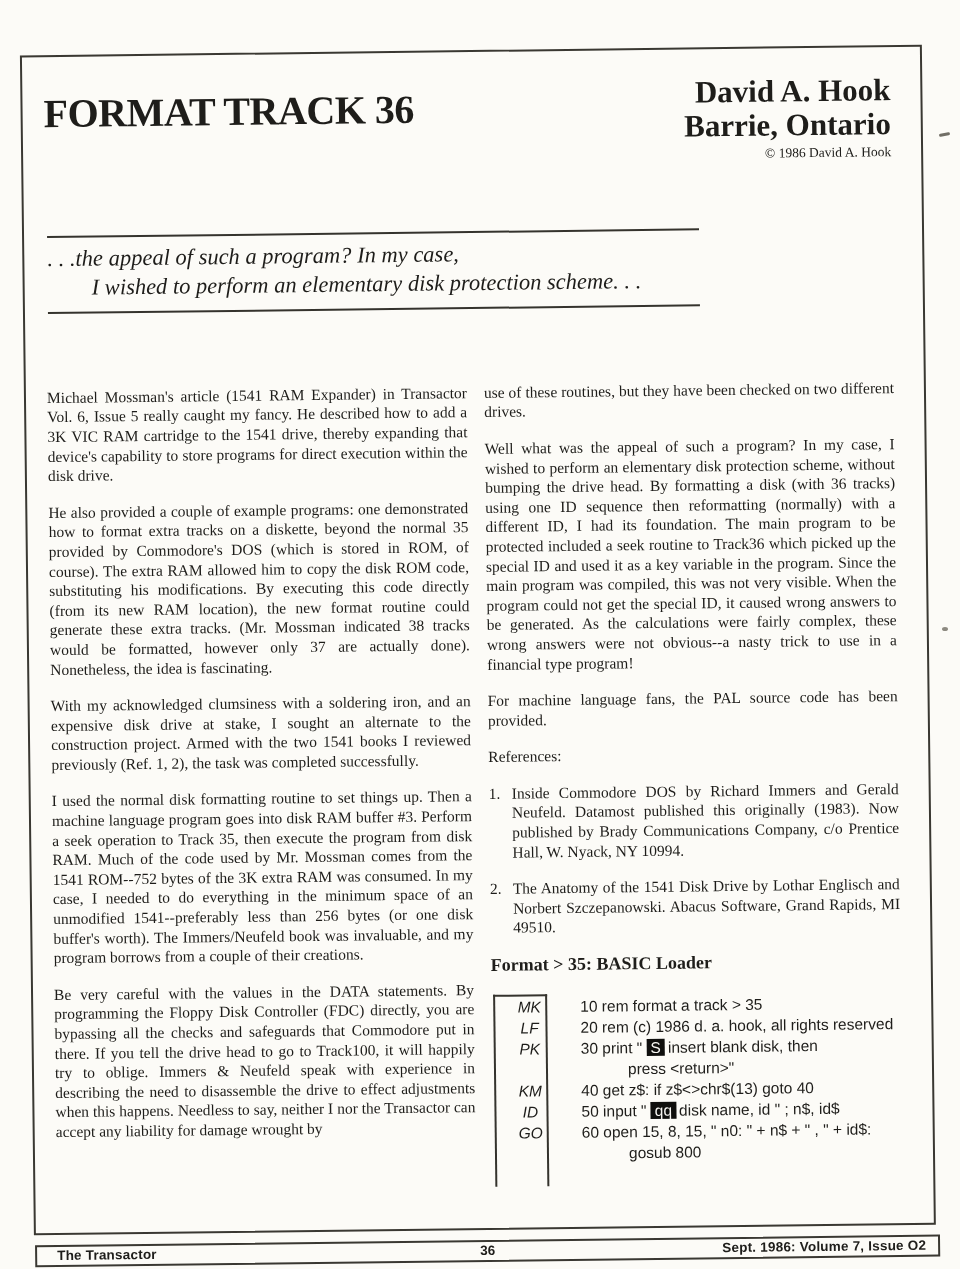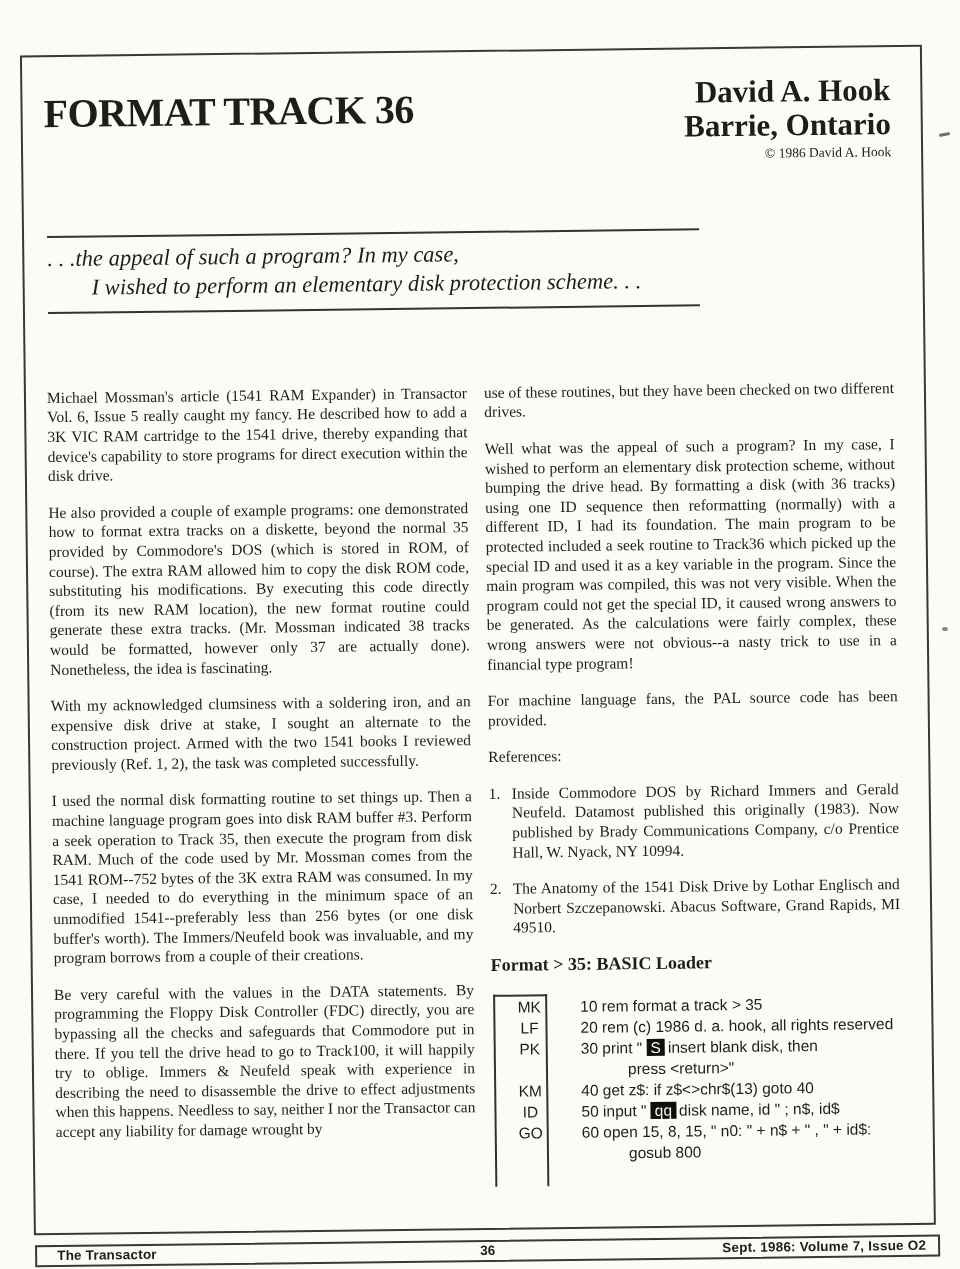--- a/index.html
+++ b/index.html
@@ -58,21 +58,21 @@
   .listing {
     position: relative;
     font-family: "Liberation Sans", sans-serif;
     font-size: 15.5px; line-height: 21px;
     padding-bottom: 22px; margin-left: 2px;
   }
   .vline { position: absolute; width: 2px; top: -2px; bottom: 0; background: #35332d; }
   .vl1 { left: 0; } .vl2 { left: 52px; }
   .hline { position: absolute; left: 0; top: -2px; width: 54px; height: 2px; background: #35332d; }
   .lrow { display: flex; }
-  .cs { width: 72px; flex: none; text-align: center; }
+  .cs { width: 72px; flex: none; text-align: center; font-style: italic; }
   .codeln { padding-left: 15px; white-space: pre; }
   .lrow.cont .codeln { padding-left: 62px; }
   .inv {
     background: #0f0f0d; color: #f7f6f2;
     padding: 0 4px; margin-right: 3px;
   }
   
   .footer {
     position: absolute; left: 28px; top: 1240px;
     width: 905px; height: 22px;

